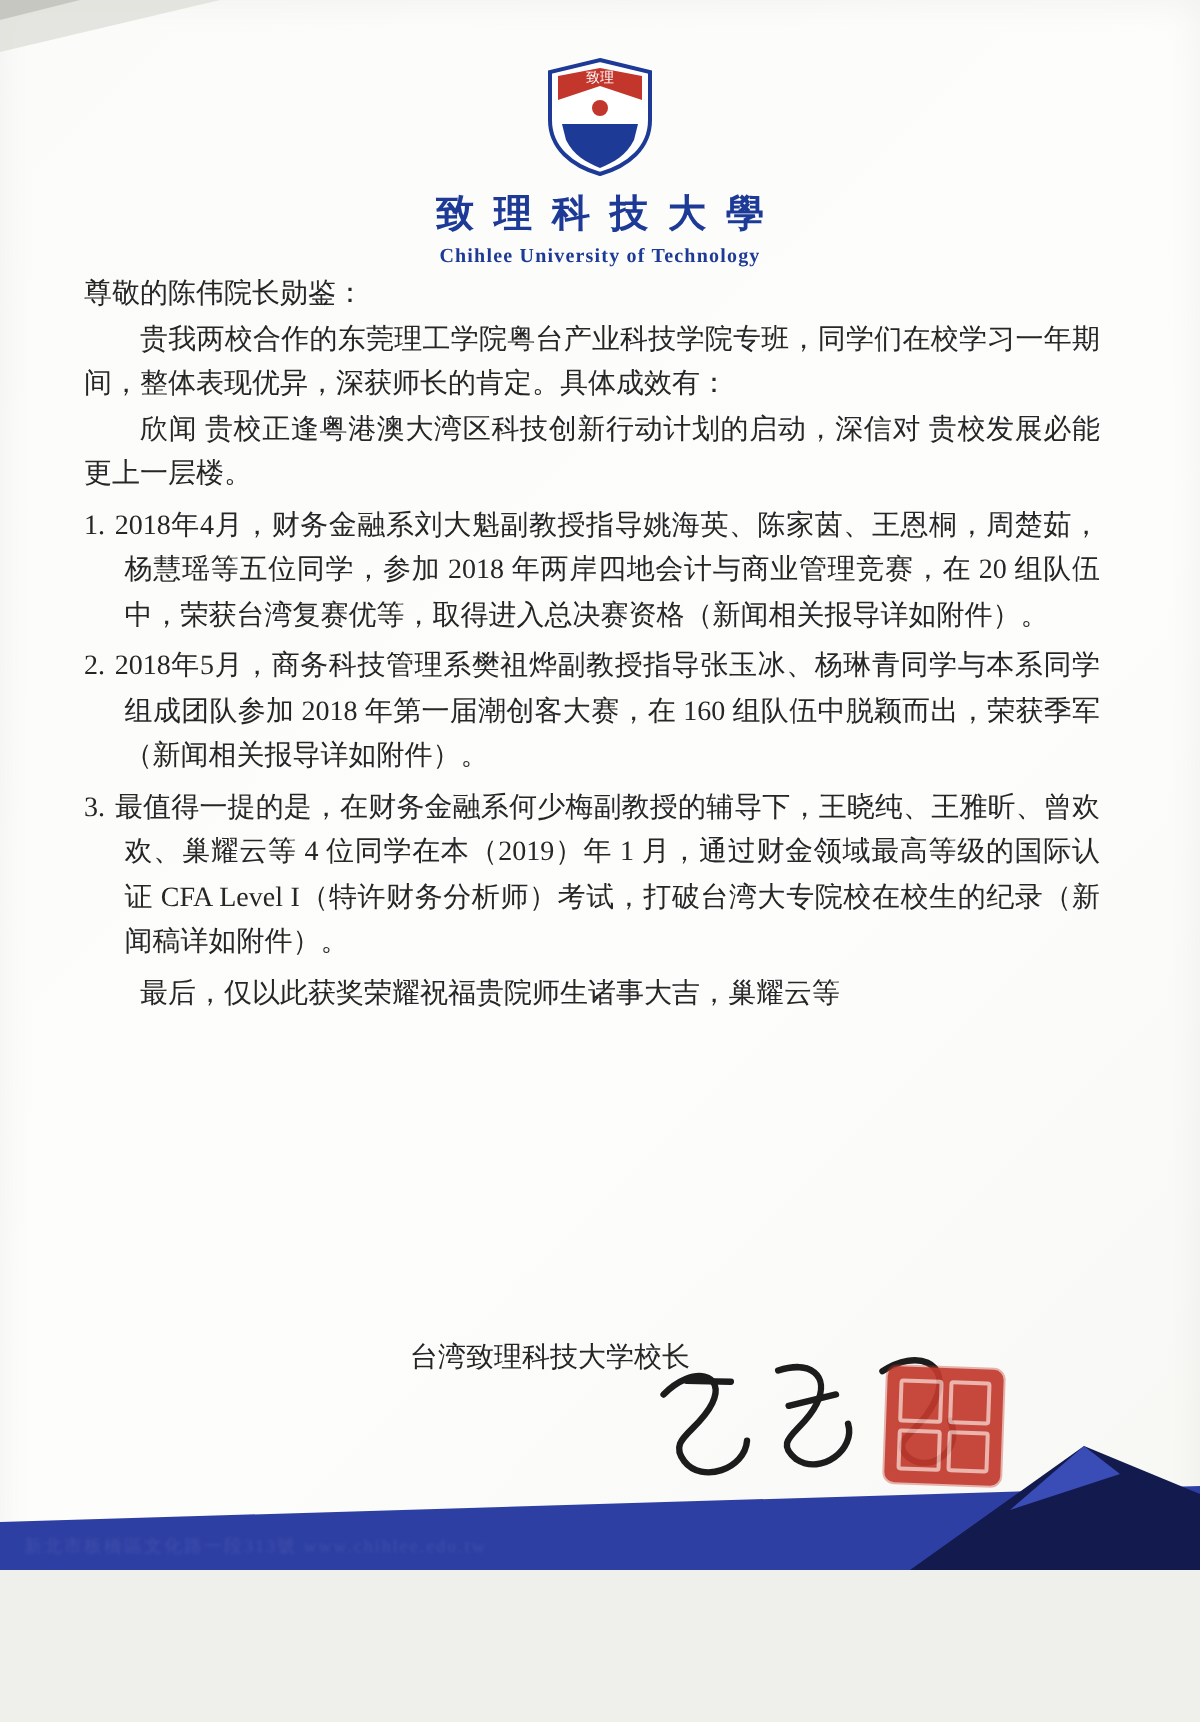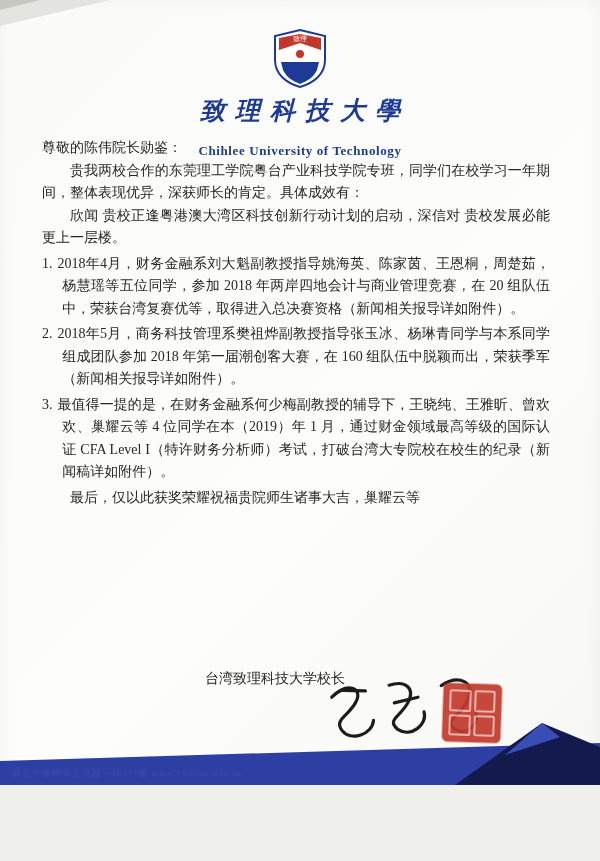--- a/index.html
+++ b/index.html
@@ -12,22 +12,22 @@
   }
   
   .corner-fold{ position:absolute; top:0; left:0; width:0; height:0;
     border-top:26px solid #dededa; border-right:110px solid transparent; opacity:.8; }
   .corner-fold2{ position:absolute; top:0; left:0; width:0; height:0;
     border-top:10px solid #c7c7c2; border-right:40px solid transparent; }
 
   
   .letterhead{ position:absolute; top:28px; left:0; right:0; text-align:center; }
   .crest{ display:block; margin:0 auto 6px auto; }
-  .uni-name{ font-size:25px; font-weight:bold; color:#1d3a96; letter-spacing:10px; text-indent:10px;font-style:italic; }
-  .uni-name-en{ font-size:13px; font-weight:bold; color:#1d3a96; letter-spacing:0.6px; margin-top:16px; }
+  .uni-name{ font-size:19px; font-weight:bold; color:#1d3a96; letter-spacing:10px; text-indent:10px; }
+  .uni-name-en{ font-size:10px; font-weight:bold; color:#1d3a96; letter-spacing:0.6px; margin-top:3px; }
 
   
   .body{ position:absolute; top:137px; left:42px; right:50px;
     font-size:14px; line-height:22.5px; text-align:justify; }
   .body p{ margin:0; }
   .indent{ text-indent:2em; }
   .item{ padding-left:1.45em; text-indent:-1.45em; margin:3px 0; }
   .item .num{ margin-right:0.35em; }
   .salute{ margin-top:2px; }
 

